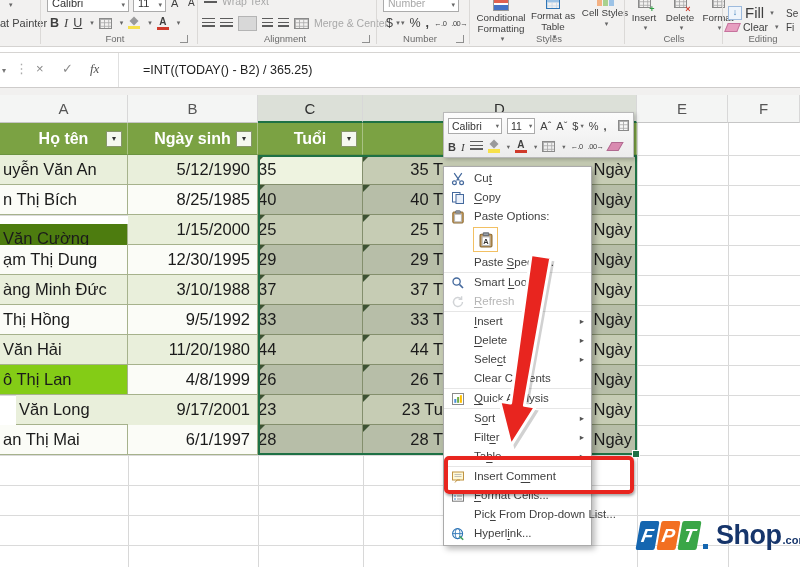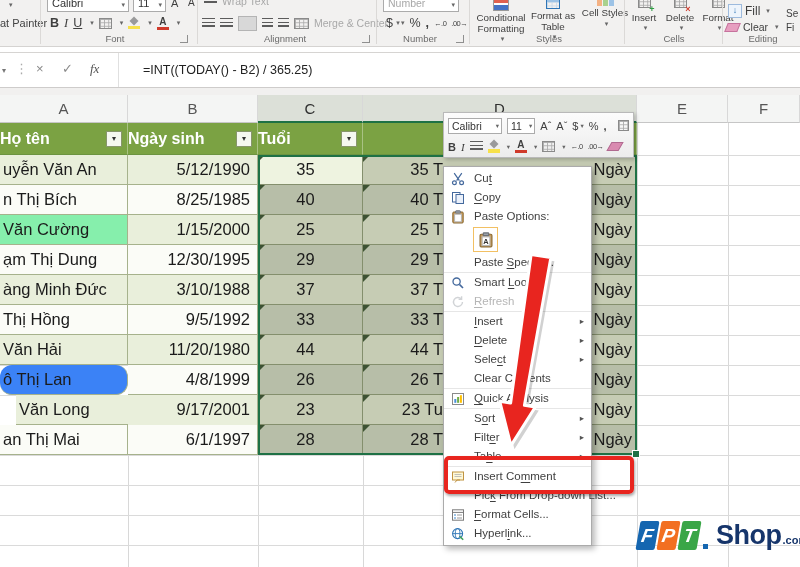--- a/index.html
+++ b/index.html
@@ -60,30 +60,30 @@
 
   #gap2{position:absolute;left:0;top:88px;width:800px;height:7px;background:#f1f0ef;z-index:9}
 
   
   .vline{position:absolute;width:1px;background:#d8d8d8;z-index:0}
   .hline{position:absolute;height:1px;background:#dadada;z-index:0}
   .colh{position:absolute;background:#f4f5f4;border-bottom:1px solid #c6c6c6;border-right:1px solid #d8d8d8;
         text-align:center;line-height:27px;font-size:15px;color:#565656;z-index:1;box-sizing:border-box}
   .colhsel{background:#dce0d8;border-bottom:2px solid var(--selection);color:#2f2f2f}
   .thead{position:absolute;background:var(--table_header);color:#fff;font-weight:bold;font-size:16px;
-         display:flex;align-items:center;z-index:1;box-sizing:border-box;
+         display:flex;align-items:center;justify-content:center;z-index:1;box-sizing:border-box;
          border-right:1px solid rgba(255,255,255,.35);border-bottom:1px solid #6c9440}
   .fbtn{position:absolute;right:5px;top:50%;transform:translateY(-50%);width:14px;height:14px;
         background:#f5f8f0;border:1px solid #87966b;font-size:8px;line-height:13px;text-align:center;
         color:#333;font-weight:normal}
   .cell{position:absolute;z-index:1;font-size:16.5px;color:#1b1b1b;line-height:29px;box-sizing:border-box;
         border-bottom:1px solid #a6b28c;border-right:1px solid #a6b28c;white-space:nowrap;overflow:hidden}
   .ca{padding-left:3px}
   .cb{text-align:right;padding-right:7px}
-  .cc{text-align:center;padding-right:9px;border-bottom-color:#848f6d;border-right-color:#848f6d}
+  .cc{text-align:left;padding-right:9px;border-bottom-color:#848f6d;border-right-color:#848f6d}
   .cd{border-bottom-color:#848f6d;border-right-color:#848f6d}
   .tri{position:absolute;left:0;top:0;width:0;height:0;border-top:7px solid #3d5233;border-right:7px solid transparent}
   .dleft{position:absolute;left:0;top:0;width:80px;text-align:right}
   .dright{position:absolute;right:4px;top:0}
   .selbox{position:absolute;border:2px solid var(--selection);z-index:3;pointer-events:none;box-sizing:border-box}
   .selhandle{position:absolute;width:8px;height:8px;background:var(--selection);border:1.5px solid #fff;z-index:3;box-sizing:border-box}
 
   
   #mt{position:absolute;left:443px;top:112px;width:191px;height:46px;background:linear-gradient(#fcfcfc,#ececec);
       border:1px solid #b9b9b9;box-shadow:2px 2px 4px rgba(0,0,0,.2);z-index:25;box-sizing:border-box;padding:2px 4px}
@@ -235,21 +235,21 @@
     <div class="rbtn" style="left:698px;width:40px">
       <span class="bicon cellico"><span class="icon-grid"></span></span>
       <span>Format</span>
       <span class="car">▾</span>
     </div>
     <span class="glabel" style="left:630px;width:88px">Cells</span>
     <div class="vsep" style="left:722px"></div>
 
     <div class="abs" style="left:728px;top:4px;display:flex;align-items:center;gap:3px">
       <span class="fillarr">↓</span>
-      <span style="font-size:12px;color:#3f3f3f">Fill</span>
+      <span style="font-size:15px;color:#3f3f3f">Fill</span>
       <span class="car">▾</span>
     </div>
     <div class="abs" style="left:726px;top:21px;display:flex;align-items:center;gap:4px">
       <span class="eraser"></span>
       <span style="font-size:10.5px;color:#3f3f3f">Clear</span>
       <span class="car">▾</span>
     </div>
     <span class="edgecut" style="left:786px;top:8px">Se</span>
     <span class="edgecut" style="left:786px;top:22px">Fi</span>
     <span class="glabel" style="left:730px;width:66px">Editing</span>
@@ -315,21 +315,21 @@
         <span class="dright">Ngày</span>
       </div>
       <div class="cell ca" style="left: 0px; top: 185px; width: 128px; height: 30px; background: rgb(251, 252, 247);">n Thị Bích</div>
       <div class="cell cb" style="left: 128px; top: 185px; width: 130px; height: 30px; background: rgb(251, 252, 247);">8/25/1985</div>
       <div class="cell cc" style="left: 258px; top: 185px; width: 105px; height: 30px; background: rgb(183, 190, 168);">40<span class="tri"></span></div>
       <div class="cell cd" style="left: 363px; top: 185px; width: 274px; height: 30px; background: rgb(183, 190, 168);">
         <span class="tri"></span>
         <span class="dleft">40 T</span>
         <span class="dright">Ngày</span>
       </div>
-      <div class="cell ca" style="left: 0px; top: 215px; width: 128px; height: 30px; background: #86efac;">Văn Cường</div>
+      <div class="cell ca" style="left: 0px; top: 224px; width: 128px; height: 30px; background: #4d7c0f;">Văn Cường</div>
       <div class="cell cb" style="left: 128px; top: 215px; width: 130px; height: 30px; background: rgb(233, 239, 219);">1/15/2000</div>
       <div class="cell cc" style="left: 258px; top: 215px; width: 105px; height: 30px; background: rgb(198, 204, 180);">25<span class="tri"></span></div>
       <div class="cell cd" style="left: 363px; top: 215px; width: 274px; height: 30px; background: rgb(198, 204, 180);">
         <span class="tri"></span>
         <span class="dleft">25 T</span>
         <span class="dright">Ngày</span>
       </div>
       <div class="cell ca" style="left: 0px; top: 245px; width: 128px; height: 30px; background: rgb(251, 252, 247);">ạm Thị Dung</div>
       <div class="cell cb" style="left: 128px; top: 245px; width: 130px; height: 30px; background: rgb(251, 252, 247);">12/30/1995</div>
       <div class="cell cc" style="left: 258px; top: 245px; width: 105px; height: 30px; background: rgb(183, 190, 168);">29<span class="tri"></span></div>
@@ -355,21 +355,21 @@
         <span class="dright">Ngày</span>
       </div>
       <div class="cell ca" style="left: 0px; top: 335px; width: 128px; height: 30px; background: rgb(233, 239, 219);">Văn Hải</div>
       <div class="cell cb" style="left: 128px; top: 335px; width: 130px; height: 30px; background: rgb(233, 239, 219);">11/20/1980</div>
       <div class="cell cc" style="left: 258px; top: 335px; width: 105px; height: 30px; background: rgb(198, 204, 180);">44<span class="tri"></span></div>
       <div class="cell cd" style="left: 363px; top: 335px; width: 274px; height: 30px; background: rgb(198, 204, 180);">
         <span class="tri"></span>
         <span class="dleft">44 T</span>
         <span class="dright">Ngày</span>
       </div>
-      <div class="cell ca" style="left: 0px; top: 365px; width: 128px; height: 30px; background: #3b82f6; border-radius: 12px;">ô Thị Lan</div>
+      <div class="cell ca" style="left: 0px; top: 365px; width: 128px; height: 30px; background: #84cc16;">ô Thị Lan</div>
       <div class="cell cb" style="left: 128px; top: 365px; width: 130px; height: 30px; background: rgb(251, 252, 247);">4/8/1999</div>
       <div class="cell cc" style="left: 258px; top: 365px; width: 105px; height: 30px; background: rgb(183, 190, 168);">26<span class="tri"></span></div>
       <div class="cell cd" style="left: 363px; top: 365px; width: 274px; height: 30px; background: rgb(183, 190, 168);">
         <span class="tri"></span>
         <span class="dleft">26 T</span>
         <span class="dright">Ngày</span>
       </div>
       <div class="cell ca" style="left: 16px; top: 395px; width: 128px; height: 30px; background: rgb(233, 239, 219);">Văn Long</div>
       <div class="cell cb" style="left: 128px; top: 395px; width: 130px; height: 32px; background: rgb(233, 239, 219);">9/17/2001</div>
       <div class="cell cc" style="left: 258px; top: 395px; width: 105px; height: 30px; background: rgb(198, 204, 180);">23<span class="tri"></span></div>
@@ -491,30 +491,30 @@
       <div class="mi sep"><span><span>S</span><span class="k">o</span><span>rt</span></span><span class="sub">▸</span></div>
       <div class="mi"><span><span>Filt</span><span class="k">e</span><span>r</span></span><span class="sub">▸</span></div>
       <div class="mi"><span><span>Ta</span><span class="k">b</span><span>le</span></span><span class="sub">▸</span></div>
       <div class="mi sep"><span class="ic">
           <svg viewBox="0 0 14 14">
             <rect x="1.5" y="2" width="11" height="8" fill="#fff8d6" stroke="#c09341"></rect>
             <path d="M4 12.5 L6 10 L9 10" fill="none" stroke="#c09341"></path>
             <path d="M3.5 4.5h7M3.5 6.5h7" stroke="#b0b0b0" stroke-width="0.8"></path>
           </svg>
         </span><span><span>Insert Co</span><span class="k">m</span><span>ment</span></span></div>
-      <div class="mi"><span><span>Pic</span><span class="k">k</span><span> From Drop-down List...</span></span></div>
       <div class="mi"><span class="ic">
           <svg viewBox="0 0 14 14">
             <rect x="1.5" y="1.8" width="11" height="10.4" fill="#fff" stroke="#7a7a7a"></rect>
             <path d="M1.5 4.4h11" stroke="#7a7a7a"></path>
             <rect x="3" y="6" width="2" height="2" fill="#9dc3e6"></rect>
             <rect x="3" y="9" width="2" height="2" fill="#9dc3e6"></rect>
             <path d="M6 7h5M6 10h5" stroke="#9a9a9a"></path>
           </svg>
         </span><span><span></span><span class="k">F</span><span>ormat Cells...</span></span></div>
+      <div class="mi"><span><span>Pic</span><span class="k">k</span><span> From Drop-down List...</span></span></div>
       <div class="mi"><span class="ic">
           <svg viewBox="0 0 14 14">
             <circle cx="6.6" cy="6.6" r="5" fill="none" stroke="#2e75b6" stroke-width="1.1"></circle>
             <ellipse cx="6.6" cy="6.6" rx="2.3" ry="5" fill="none" stroke="#2e75b6" stroke-width="0.9"></ellipse>
             <path d="M1.6 6.6h10" stroke="#2e75b6" stroke-width="0.9"></path>
             <path d="M8.6 9.2 l3.6 3.6" stroke="#41a05a" stroke-width="1.6"></path>
           </svg>
         </span><span><span>Hyperl</span><span class="k">i</span><span>nk...</span></span></div>
     </div>
 

